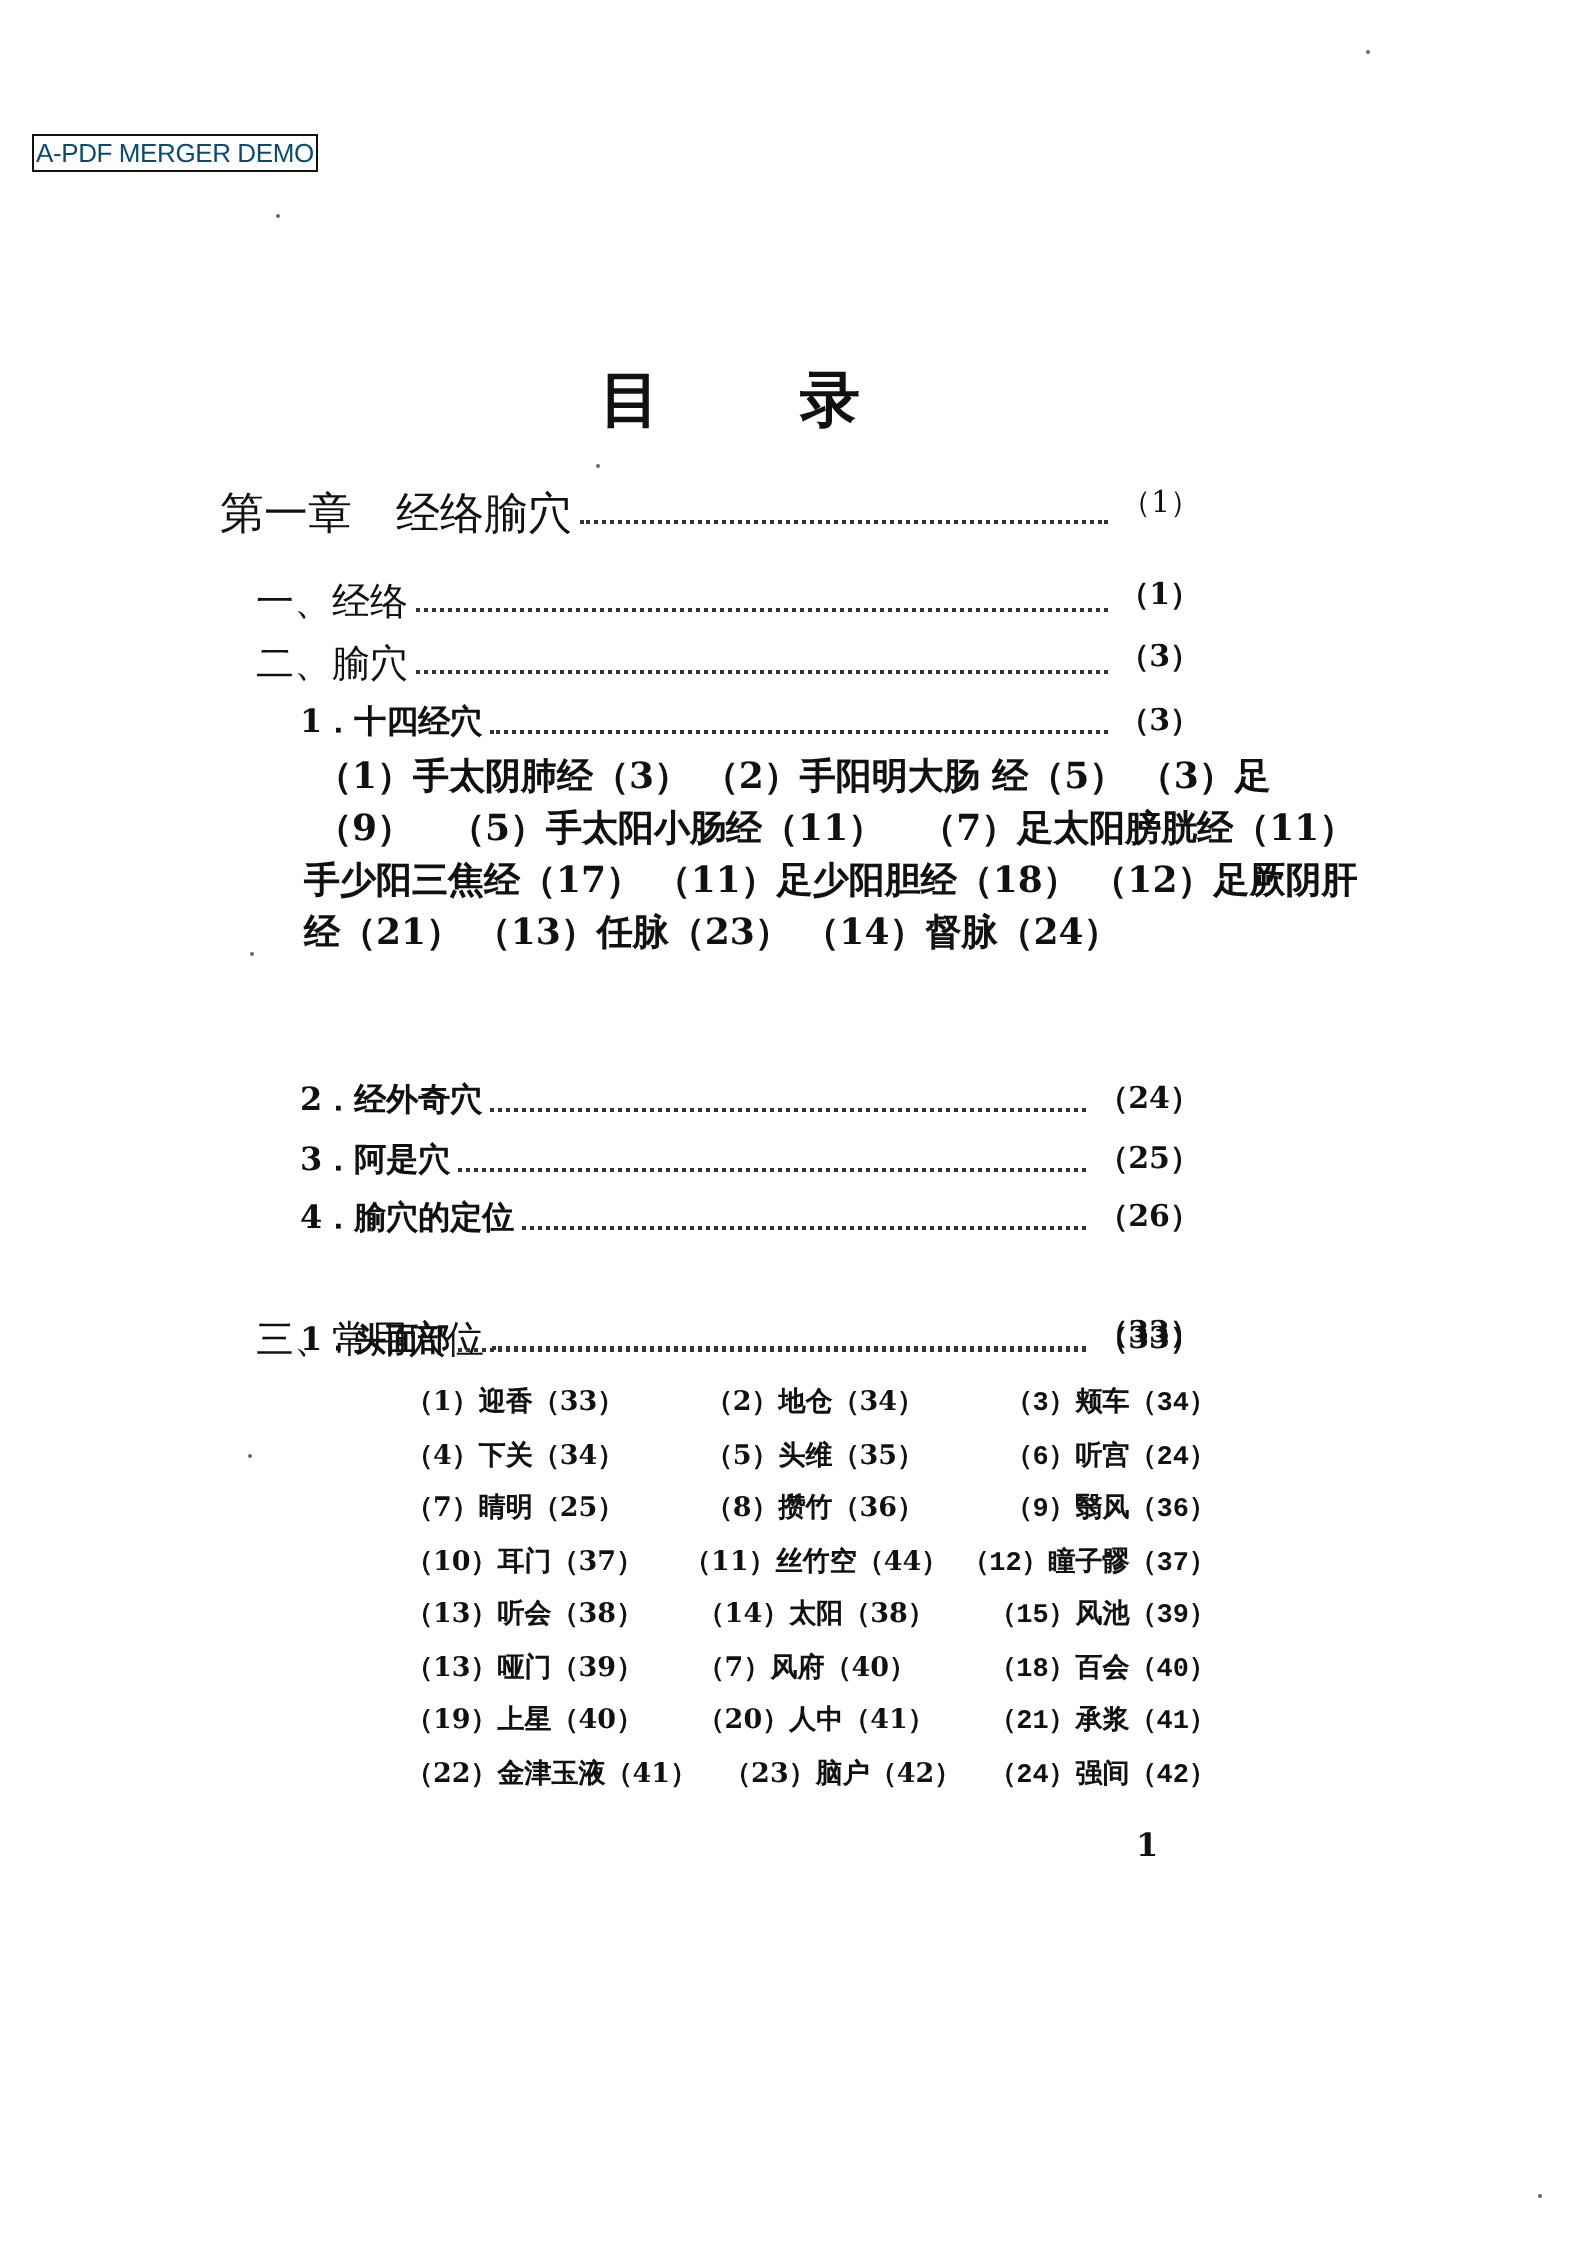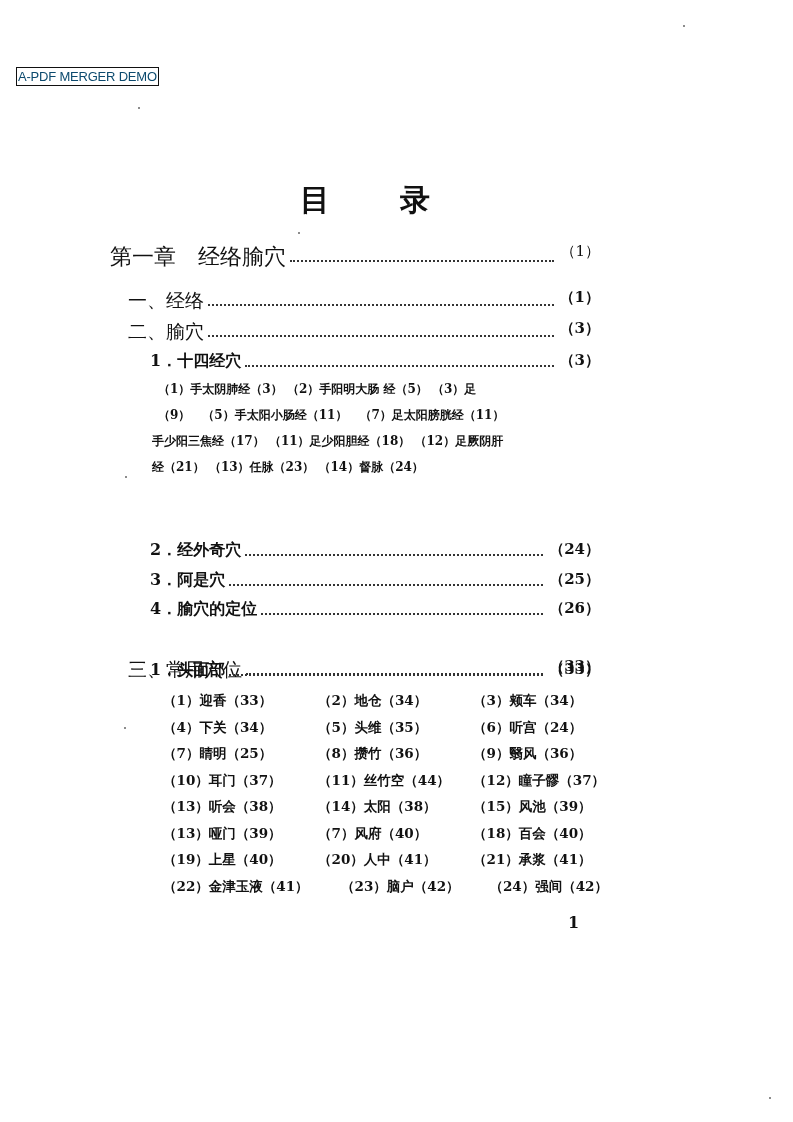--- a/index.html
+++ b/index.html
@@ -27,31 +27,31 @@
     border-bottom: 2px dotted #333; height: 0; align-self: center; position: relative; top: 4px;
   }
   .toc-line .page { flex: 0 0 auto; font-weight: bold; }
   .chapter { left: 110px; width: 490px; top: 242px; font-size: 22px; }
   .chapter .page { font-size: 15px; font-weight: normal; }
   .sec { left: 128px; width: 472px; font-size: 19px; }
   .sec .page { font-size: 15px; }
   .sub { left: 150px; width: 450px; font-size: 16px; font-weight: bold; }
   .sub .page { font-size: 15px; }
   .para {
-    position: absolute; left: 158px; width: 452px; font-size: 12px; font-weight: bold;
+    position: absolute; left: 158px; width: 452px; font-size: 18px; font-weight: bold;
     line-height: 26px;
   }
   .para .l { display: block; white-space: nowrap; }
   .grid {
     position: absolute; left: 163px; top: 688px; width: 445px; font-size: 13.5px; font-weight: bold;
   }
   .grid .row { display: flex; height: 26.5px; align-items: center; white-space: nowrap; }
-  .grid .c1 { width: 155px; }
+  .grid .c1 { width: 155px; margin-left: 40px; }
   .grid .c2 { width: 155px; }
-  .grid .c3 { flex: 1; }
+  .grid .c3 { flex: 1; font-family: Liberation Mono, monospace; }
   .page-number {
     position: absolute; left: 568px; top: 913px; font-size: 16px; font-weight: bold;
   }
   .speck { position: absolute; width: 2px; height: 2px; background: #666; border-radius: 1px; }
 </style>
 </head>
 <body>
 
 <div class="watermark">A-PDF MERGER DEMO</div>
 

